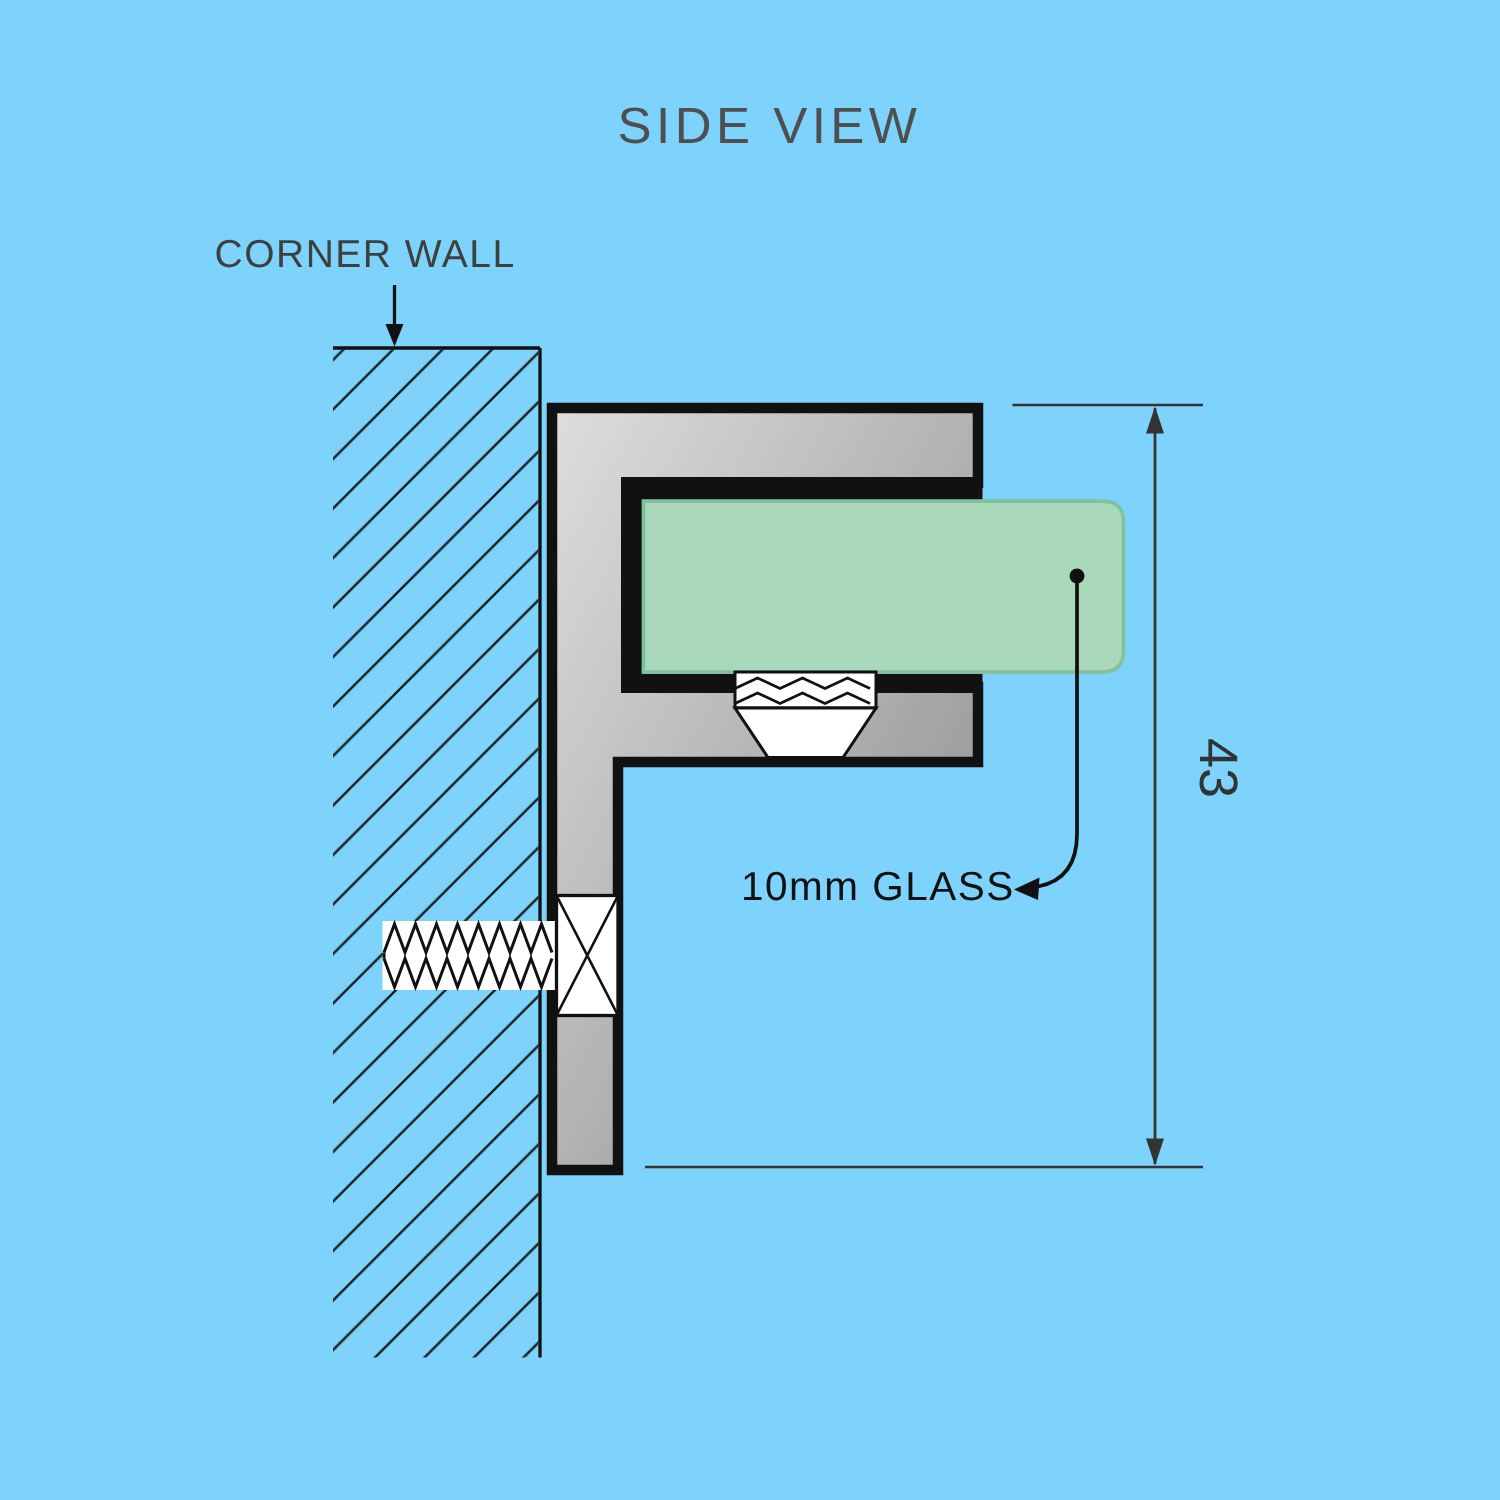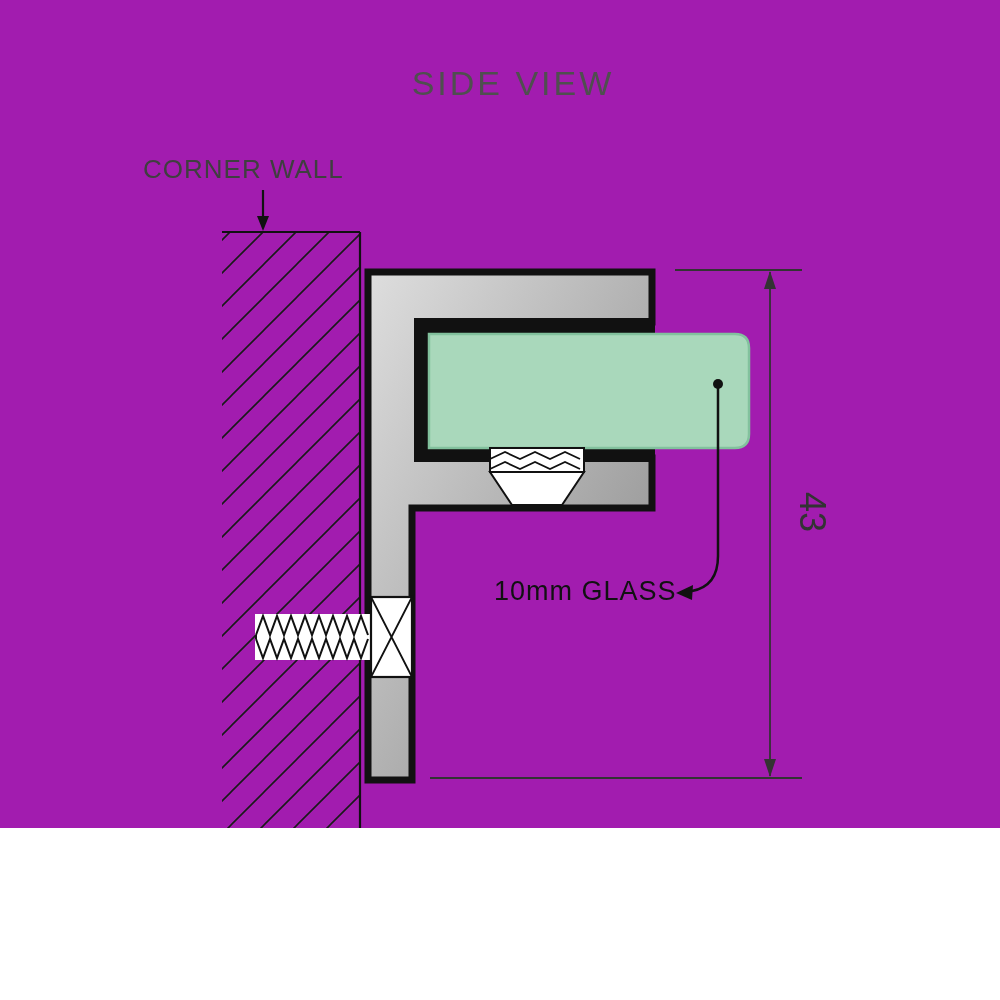--- a/index.html
+++ b/index.html
@@ -2,22 +2,22 @@
 <html><head>
 <meta charset="utf-8">
 <style>
   html, body {
     margin: 0;
     padding: 0;
     background: #ffffff;
   }
   .canvas {
     width: 1000px;
-    height: 828px;
-    background: #a21caf;
+    height: 1000px;
+    background: #7dd3fc;
     position: relative;
   }
   svg text {
     font-family: "Liberation Sans", "DejaVu Sans", sans-serif;
   }
 </style>
 </head>
 <body>
 
 <div class="canvas">

